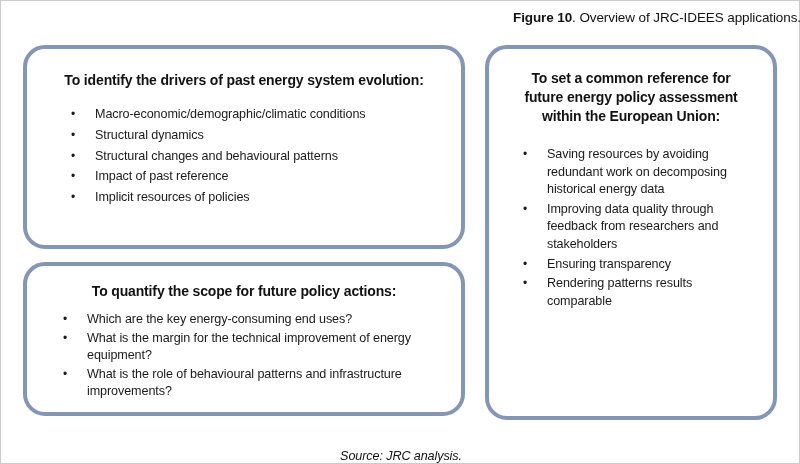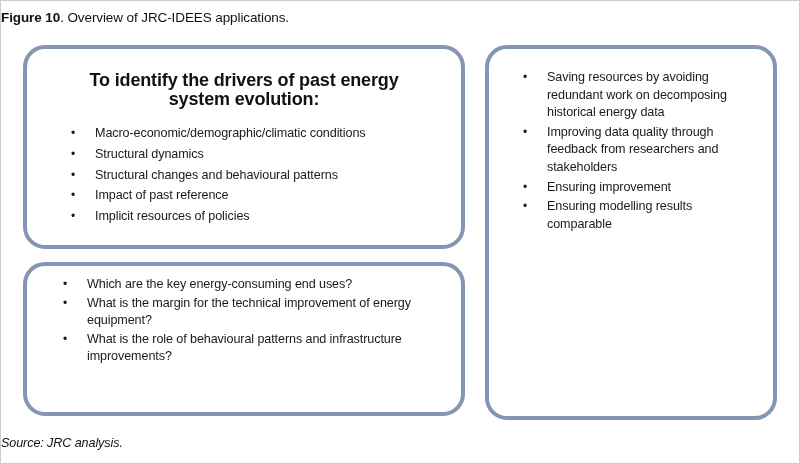--- a/index.html
+++ b/index.html
@@ -24,21 +24,21 @@
     box-sizing: border-box;
     border: 1px solid #cccccc;
     background: #ffffff;
   }
 
   #figure-caption {
     position: absolute;
     left: 0;
     top: 8px;
     width: 800px;
-    text-align: left;
+    text-align: right;
     font-size: 13.5px;
     line-height: 17px;
     color: #121212;
     letter-spacing: -0.1px;
   }
   #figure-caption .cap-bold {
     font-weight: bold;
   }
 
   .round-box {
@@ -63,21 +63,21 @@
   }
   #box-common-reference {
     left: 484px;
     top: 44px;
     width: 292px;
     height: 375px;
   }
 
   .box-heading {
     font-weight: bold;
-    font-size: 18px;
+    font-size: 14px;
     line-height: 19px;
     text-align: center;
     color: #121212;
     letter-spacing: -0.15px;
   }
 
   .bullet-list {
     list-style: none;
     margin: 0;
     padding: 0;
@@ -133,22 +133,23 @@
   #box-common-reference .bullet-list {
     margin: 20px 18px 0 34px;
   }
   #box-common-reference .bullet-item {
     margin-bottom: 2px;
   }
 
   #source-note {
     position: absolute;
     left: 0;
-    top: 435px;
-    width: 800px;
+    top: 448px;
+    width: 800px;
+    text-align: center;
     font-style: italic;
     font-size: 12.6px;
     color: #121212;
     letter-spacing: -0.1px;
   }
 </style>
 </head>
 <body>
 
 <div id="figure-frame">
@@ -177,52 +178,54 @@
         <span class="bullet-text">Impact of past reference</span>
       </li>
       <li class="bullet-item">
         <span class="bullet-dot">•</span>
         <span class="bullet-text">Implicit resources of policies</span>
       </li>
     </ul>
   </div>
 
   <div class="round-box" id="box-future-scope">
+    <div class="box-heading">To quantify the scope for future policy actions:</div>
     <ul class="bullet-list">
       <li class="bullet-item">
         <span class="bullet-dot">•</span>
         <span class="bullet-text">Which are the key energy-consuming end uses?</span>
       </li>
       <li class="bullet-item">
         <span class="bullet-dot">•</span>
         <span class="bullet-text">What is the margin for the technical improvement of energy equipment?</span>
       </li>
       <li class="bullet-item">
         <span class="bullet-dot">•</span>
         <span class="bullet-text">What is the role of behavioural patterns and infrastructure improvements?</span>
       </li>
     </ul>
   </div>
 
   <div class="round-box" id="box-common-reference">
+    <div class="box-heading">To set a common reference for future energy policy assessment within the European Union:</div>
     <ul class="bullet-list">
       <li class="bullet-item">
         <span class="bullet-dot">•</span>
         <span class="bullet-text">Saving resources by avoiding redundant work on decomposing historical energy data</span>
       </li>
       <li class="bullet-item">
         <span class="bullet-dot">•</span>
         <span class="bullet-text">Improving data quality through feedback from researchers and stakeholders</span>
       </li>
       <li class="bullet-item">
         <span class="bullet-dot">•</span>
-        <span class="bullet-text">Ensuring improvement</span>
-      </li>
-      <li class="bullet-item">
-        <span class="bullet-dot">•</span>
-        <span class="bullet-text">Ensuring modelling results comparable</span>
+        <span class="bullet-text">Ensuring transparency</span>
+      </li>
+      <li class="bullet-item">
+        <span class="bullet-dot">•</span>
+        <span class="bullet-text">Rendering patterns results comparable</span>
       </li>
     </ul>
   </div>
 
   <div id="source-note">Source: JRC analysis.</div>
 
 </div>
 
 </body></html>

